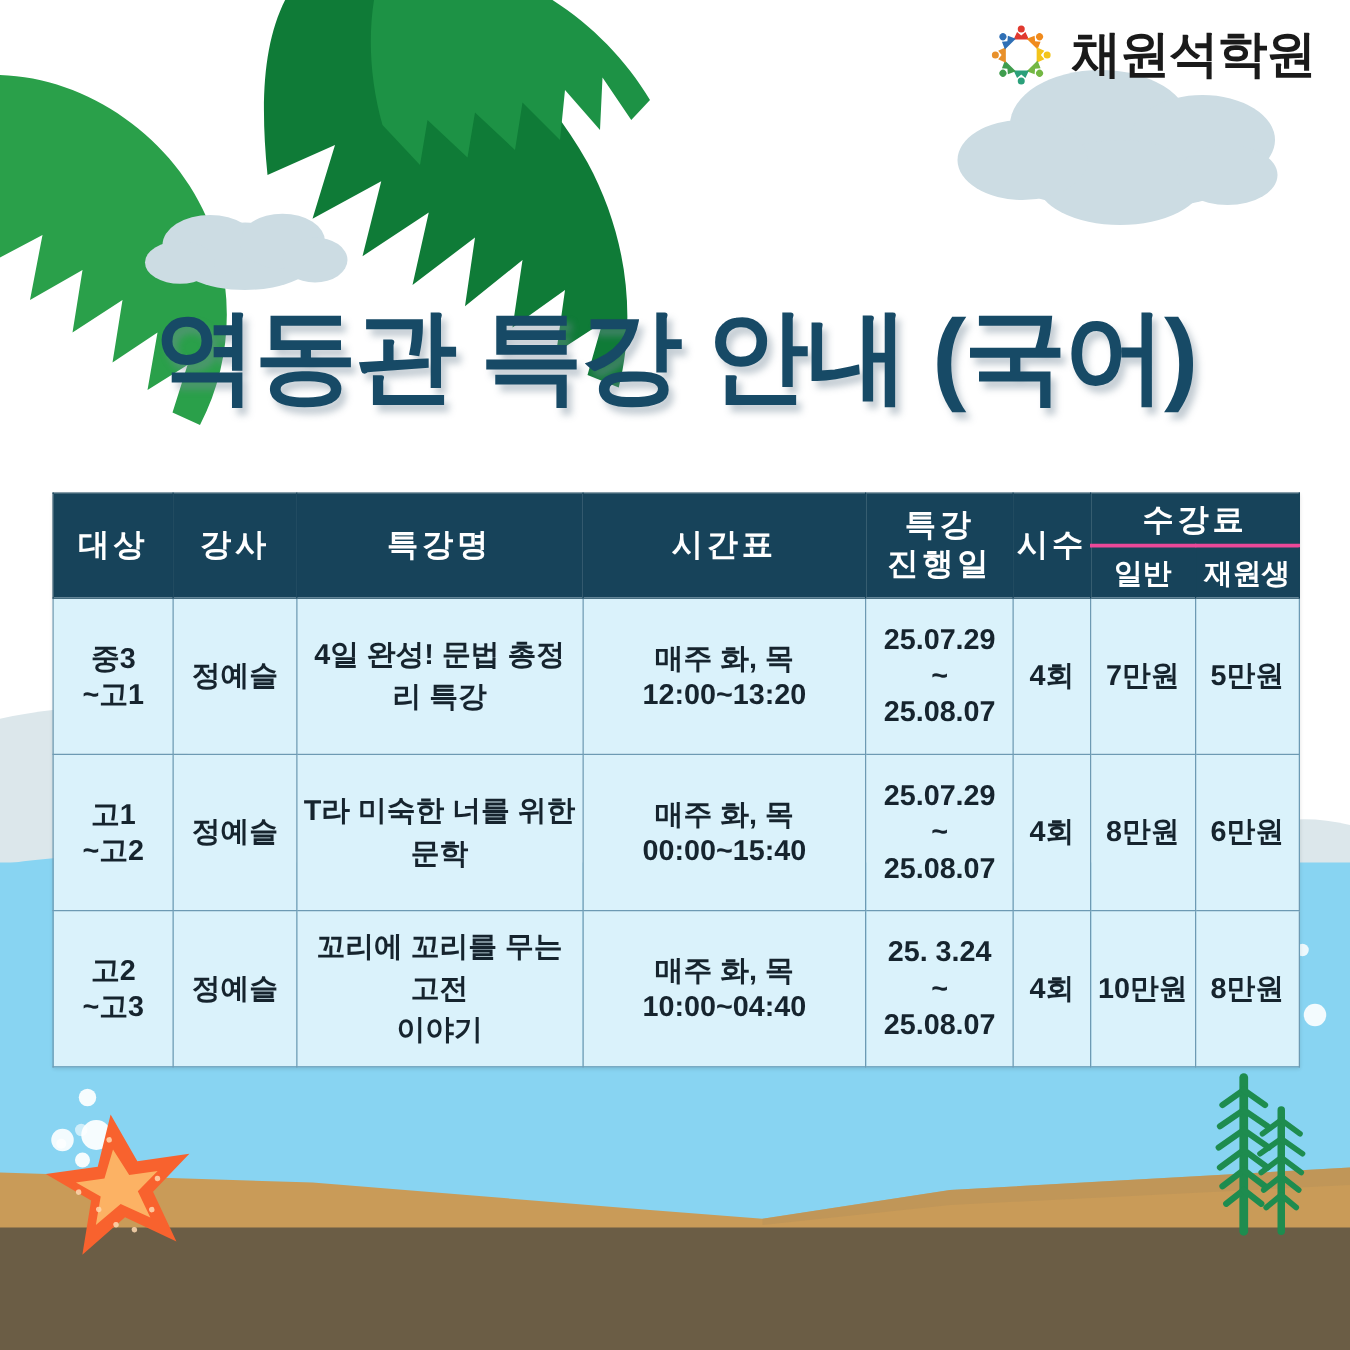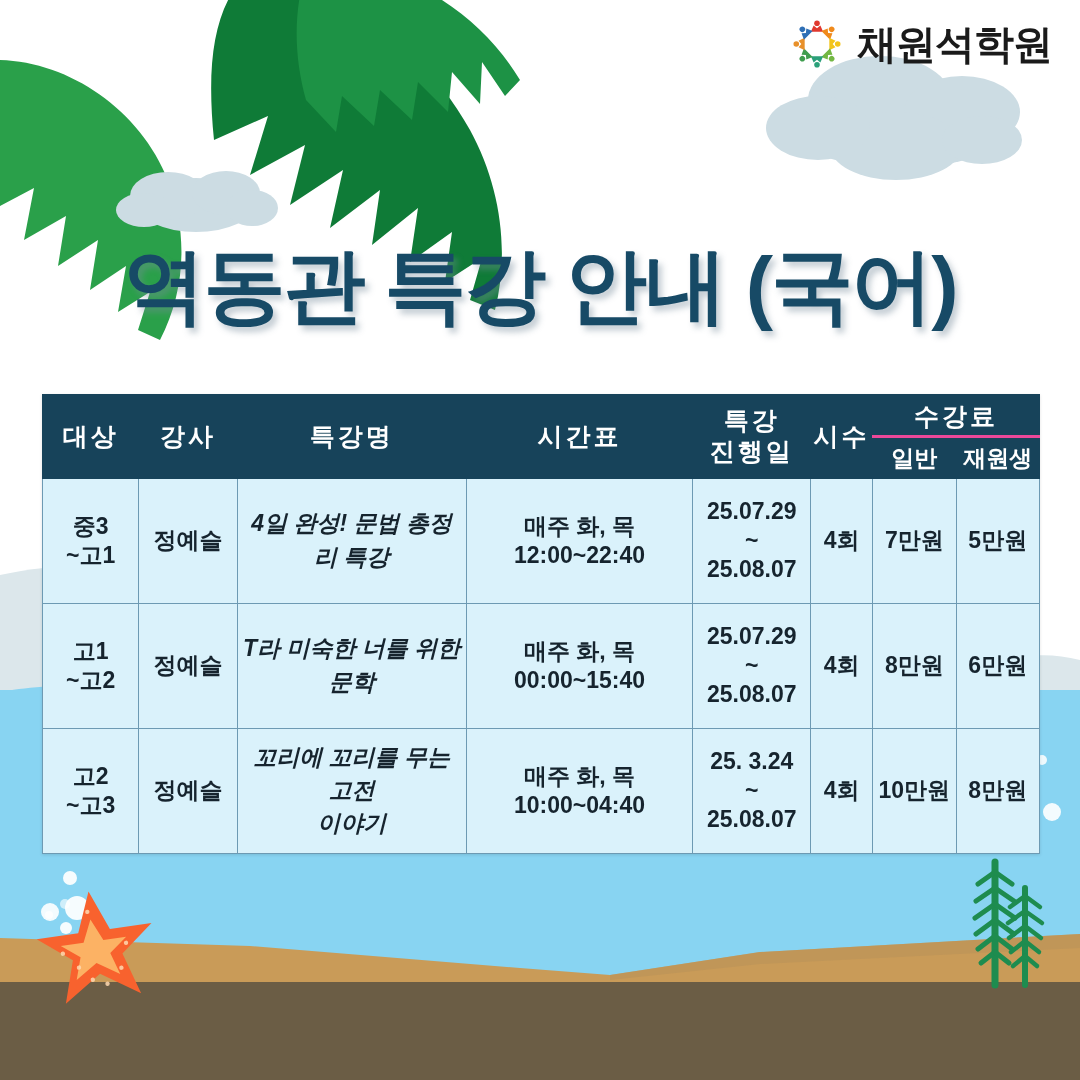--- a/index.html
+++ b/index.html
@@ -120,21 +120,20 @@
     text-align: center;
     vertical-align: middle;
     border: 1px solid #6d9ab3;
     padding: 10px 4px;
     line-height: 1.42;
     height: 104px;
   }
   .cell-two-line {
     display: block;
     line-height: 1.45;
-    font-style: italic;
   }
   .sep {
     display: block;
     line-height: 1.25;
   }
 
   
   col.c-target   { width: 90px;  }
   col.c-teacher  { width: 92px;  }
   col.c-name     { width: 214px; }
@@ -341,21 +340,21 @@
             <span class="sep">중3</span>
             <span class="sep">~고1</span>
           </td>
           <td>정예슬</td>
           <td>
             <span class="cell-two-line">4일 완성! 문법 총정리 특강</span>
             <span class="cell-two-line"></span>
           </td>
           <td>
             <span class="sep">매주 화, 목</span>
-            <span class="sep">12:00~22:40</span>
+            <span class="sep">12:00~13:20</span>
           </td>
           <td>
             <span class="sep">25.07.29</span>
             <span class="sep">~</span>
             <span class="sep">25.08.07</span>
           </td>
           <td>4회</td>
           <td>7만원</td>
           <td>5만원</td>
         </tr>

